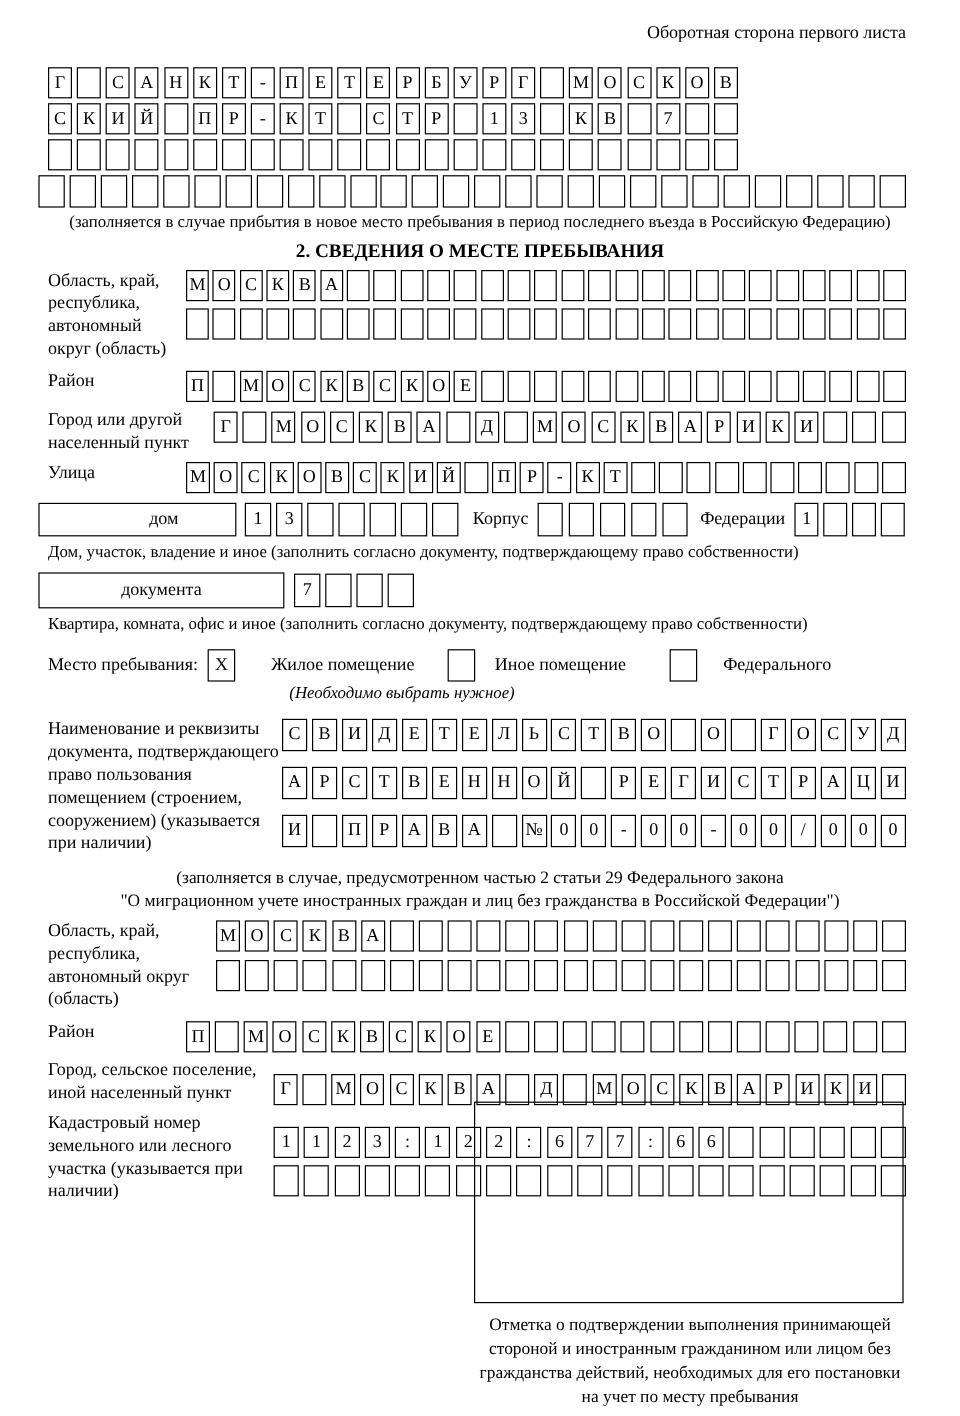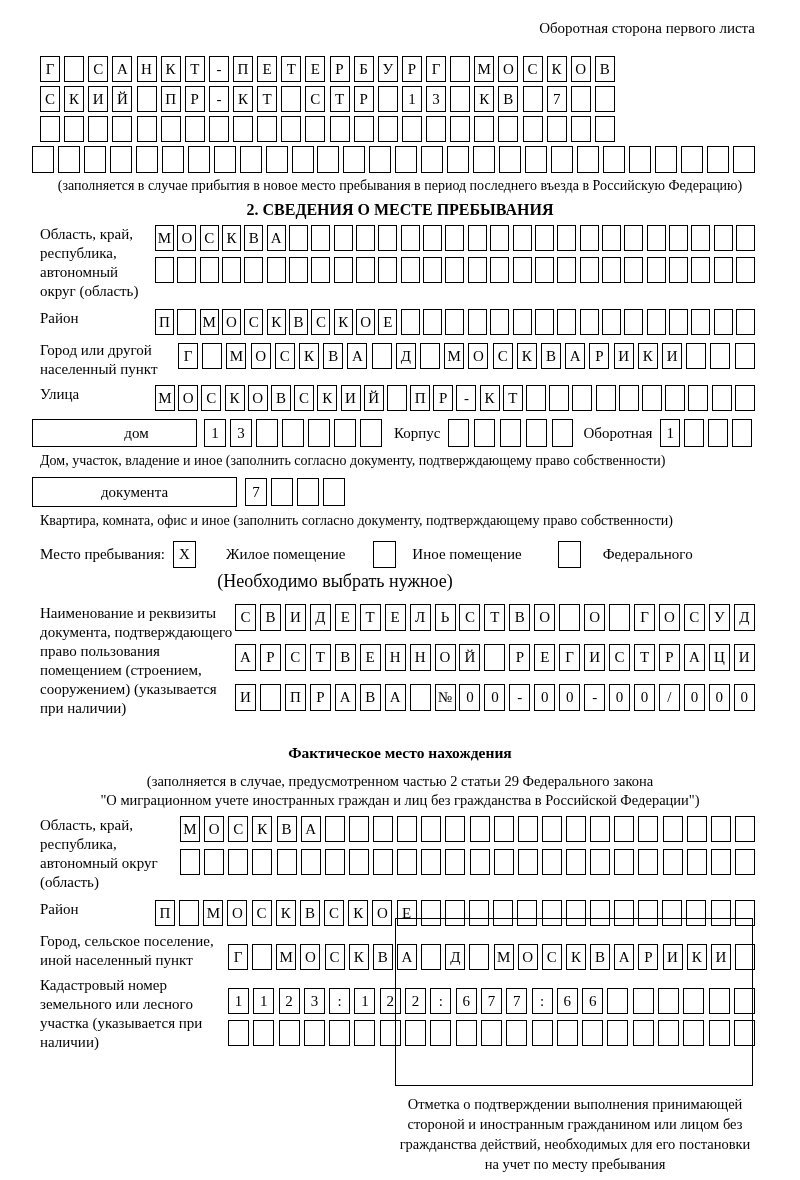--- a/index.html
+++ b/index.html
@@ -35,21 +35,21 @@
     align-items:center;justify-content:center;flex:0 0 auto;background:#fff;
   }
   .gap6{margin-top:6px;} .gap8{margin-top:8px;}
   .inline-lbl{line-height:28px;flex:0 0 auto;}
   .chkbox{
     box-sizing:border-box;border:1.5px solid #000;width:23px;height:27px;flex:0 0 auto;
     display:flex;align-items:center;justify-content:center;font-size:15px;
   }
   .presence-row{display:flex;align-items:center;padding-left:40px;margin-top:12px;}
   .presence-row .txt{line-height:27px;}
-  .hint{font-size:18px;margin-left:170px;width:330px;text-align:center;margin-top:3px;}
+  .hint{font-size:14px;margin-left:170px;width:330px;text-align:center;margin-top:3px;font-style:italic;}
   .doc-block{margin-top:12px;}
   .doc-rows{display:flex;flex-direction:column;gap:13px;}
   .fact-cap{font-size:14.5px;text-align:center;line-height:19px;}
   .stamp-box{position:absolute;left:395px;top:918px;width:358px;height:168px;border:1.5px solid #000;box-sizing:border-box;}
   .stamp-caption{position:absolute;left:330px;top:1094px;width:490px;text-align:center;font-size:14.5px;line-height:20px;}
   .mt2{margin-top:2px;} .mt12{margin-top:12px;}
 </style>
 </head>
 <body>
 
@@ -346,21 +346,21 @@
           <span class="cell"></span>
         </div>
       <div class="inline-lbl" style="margin-left:12px;">Корпус</div>
       <div class="cellrow w125 cw21 h28" style="margin-left:8px;">
           <span class="cell"></span>
           <span class="cell"></span>
           <span class="cell"></span>
           <span class="cell"></span>
           <span class="cell"></span>
         </div>
-      <div class="inline-lbl" style="margin-left:10px;">Оборотная</div>
+      <div class="inline-lbl" style="margin-left:10px;">Федерации</div>
       <div class="cellrow w92 cw20 h28" style="margin-left:8px;">
           <span class="cell">1</span>
           <span class="cell"></span>
           <span class="cell"></span>
           <span class="cell"></span>
         </div>
     </div>
     <div class="caption-left">Дом, участок, владение и иное (заполнить согласно документу, подтверждающему право собственности)</div>
 
     <div class="frow gap8" style="padding-left:32px;align-items:center;">
@@ -453,21 +453,20 @@
             <span class="cell">0</span>
             <span class="cell">0</span>
             <span class="cell">/</span>
             <span class="cell">0</span>
             <span class="cell">0</span>
             <span class="cell">0</span>
           </div>
       </div>
     </div>
 
-    <div class="sub-title" style="margin-top:26px;">Фактическое место нахождения</div>
     <div class="fact-cap" style="margin-top:10px;">(заполняется в случае, предусмотренном частью 2 статьи 29 Федерального закона</div>
     <div class="fact-cap">"О миграционном учете иностранных граждан и лиц без гражданства в Российской Федерации")</div>
 
     <div class="frow gap6">
       <div class="lbl lb140">Область, край, республика, автономный округ (область)</div>
       <div class="rows-col" style="gap:7px;">
         <div class="cellrow w575 cw20">
             <span class="cell">М</span>
             <span class="cell">О</span>
             <span class="cell">С</span>

